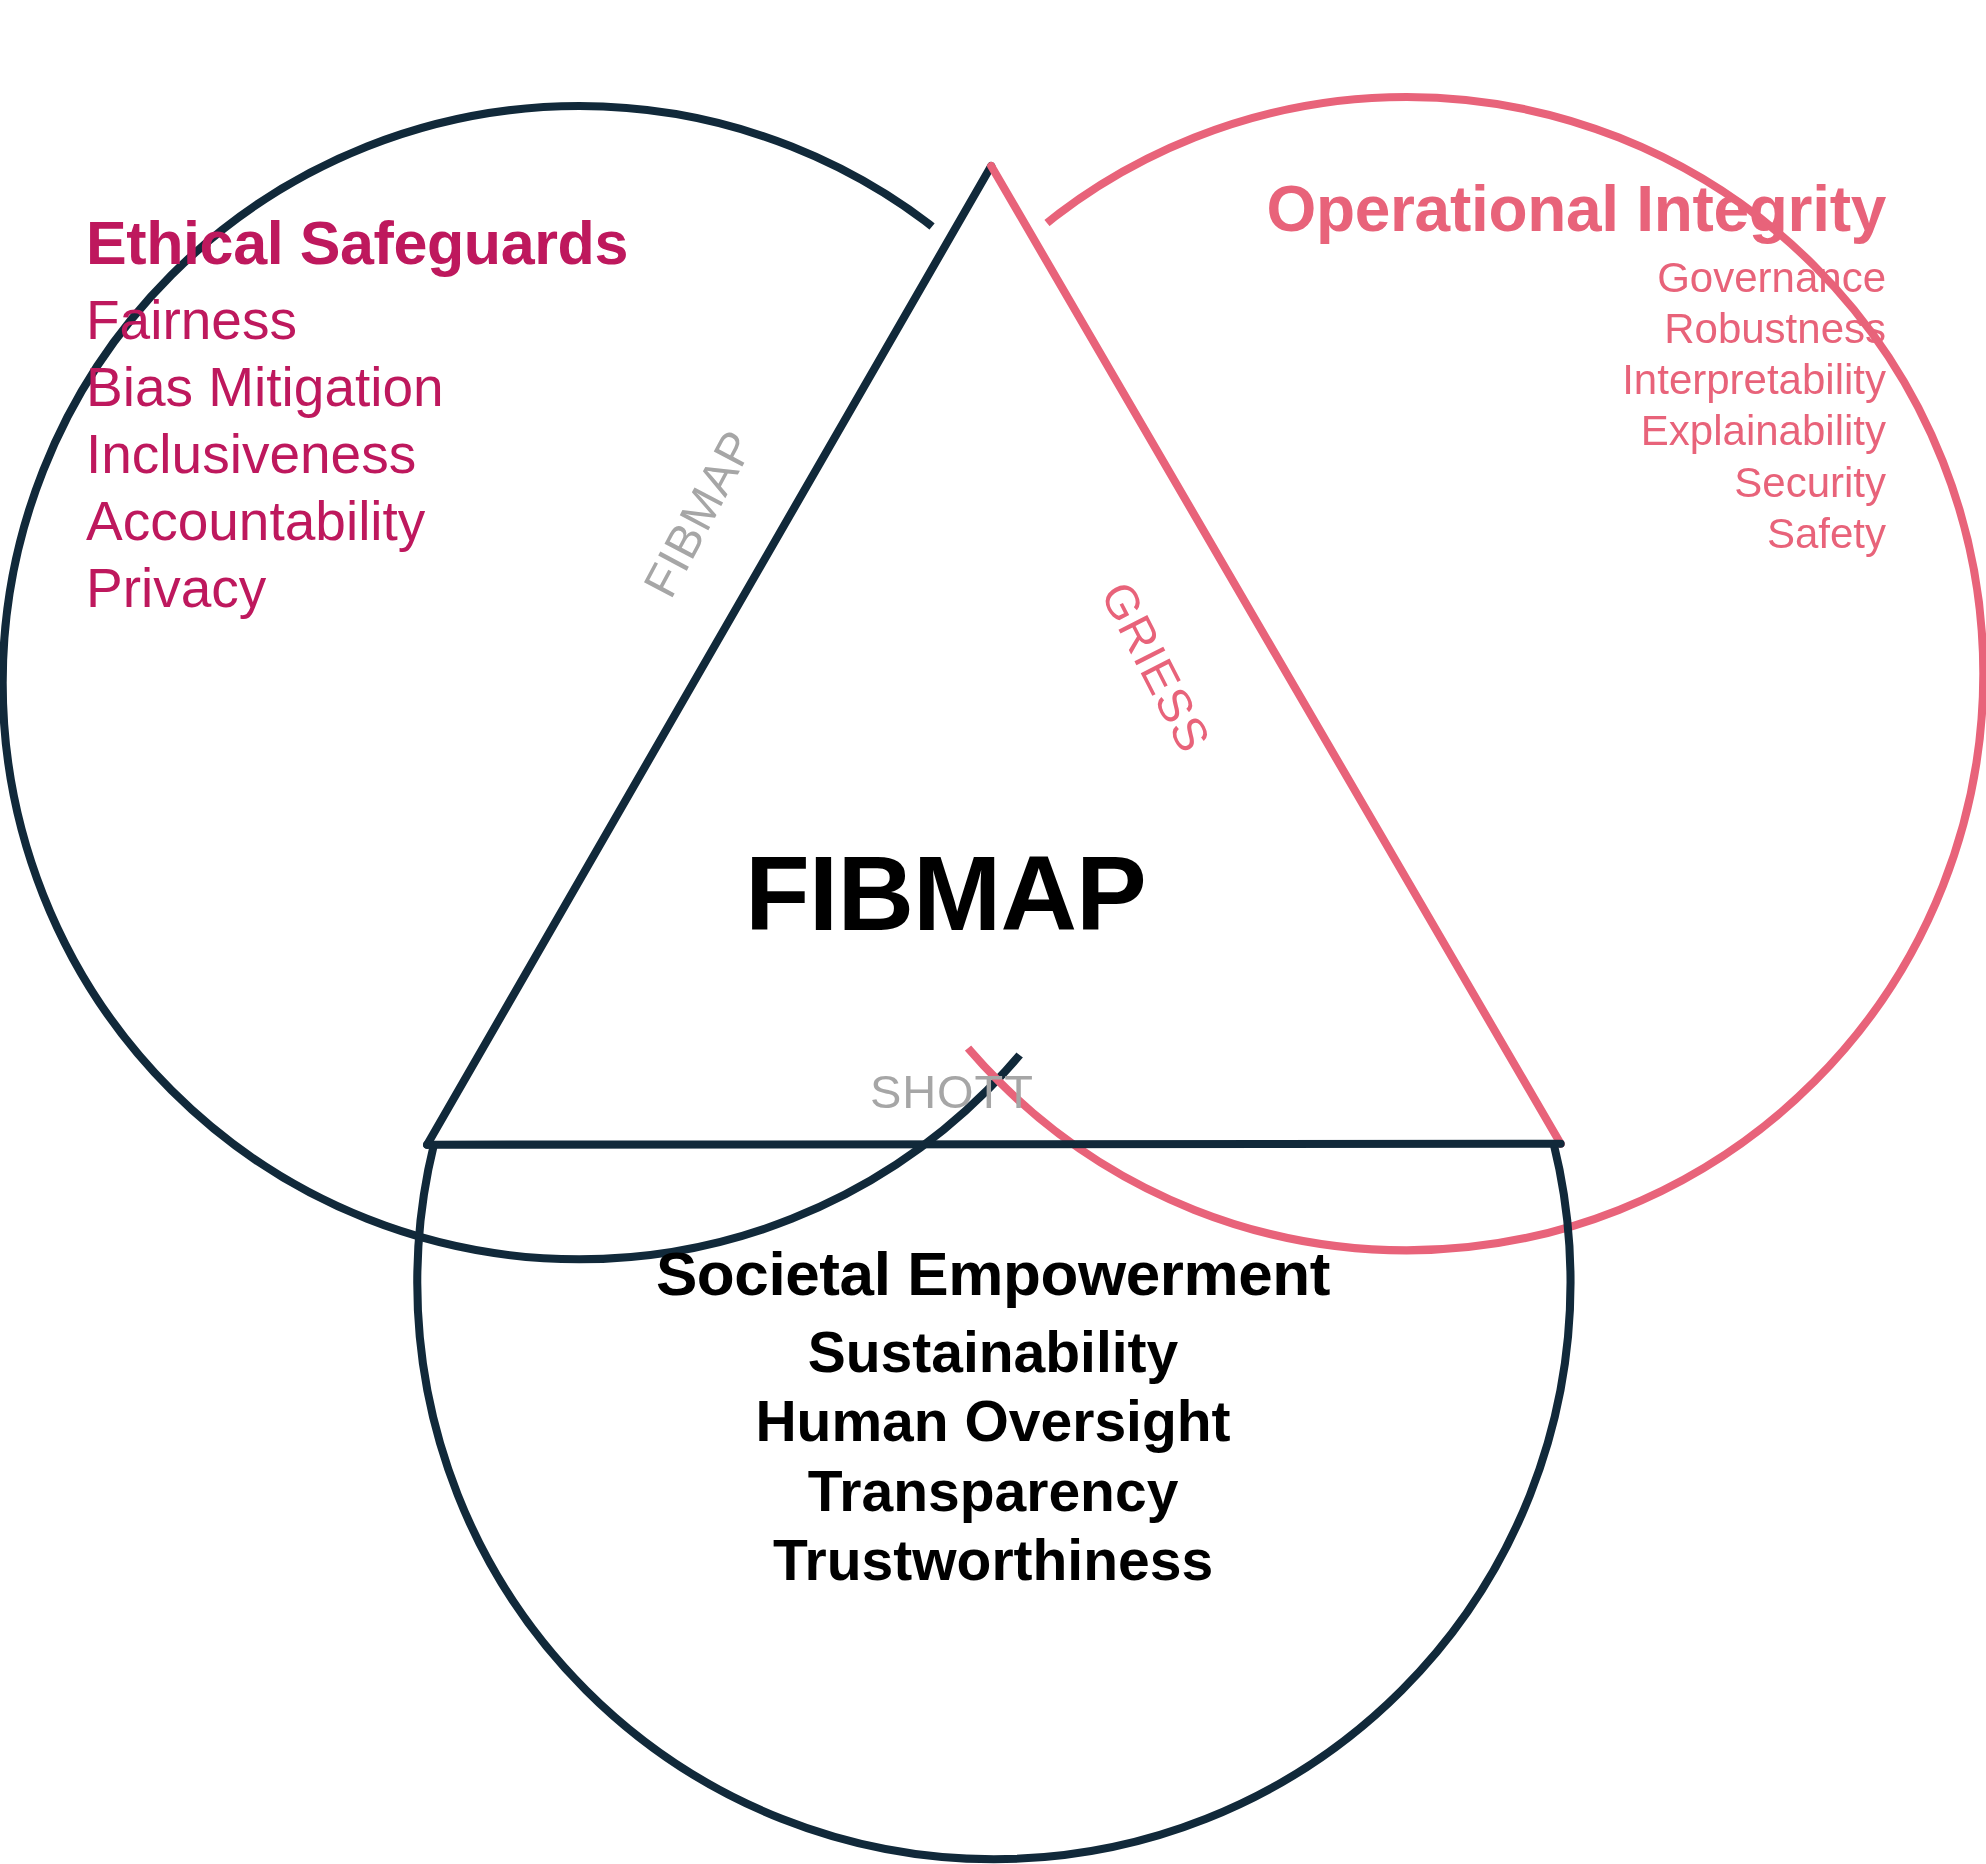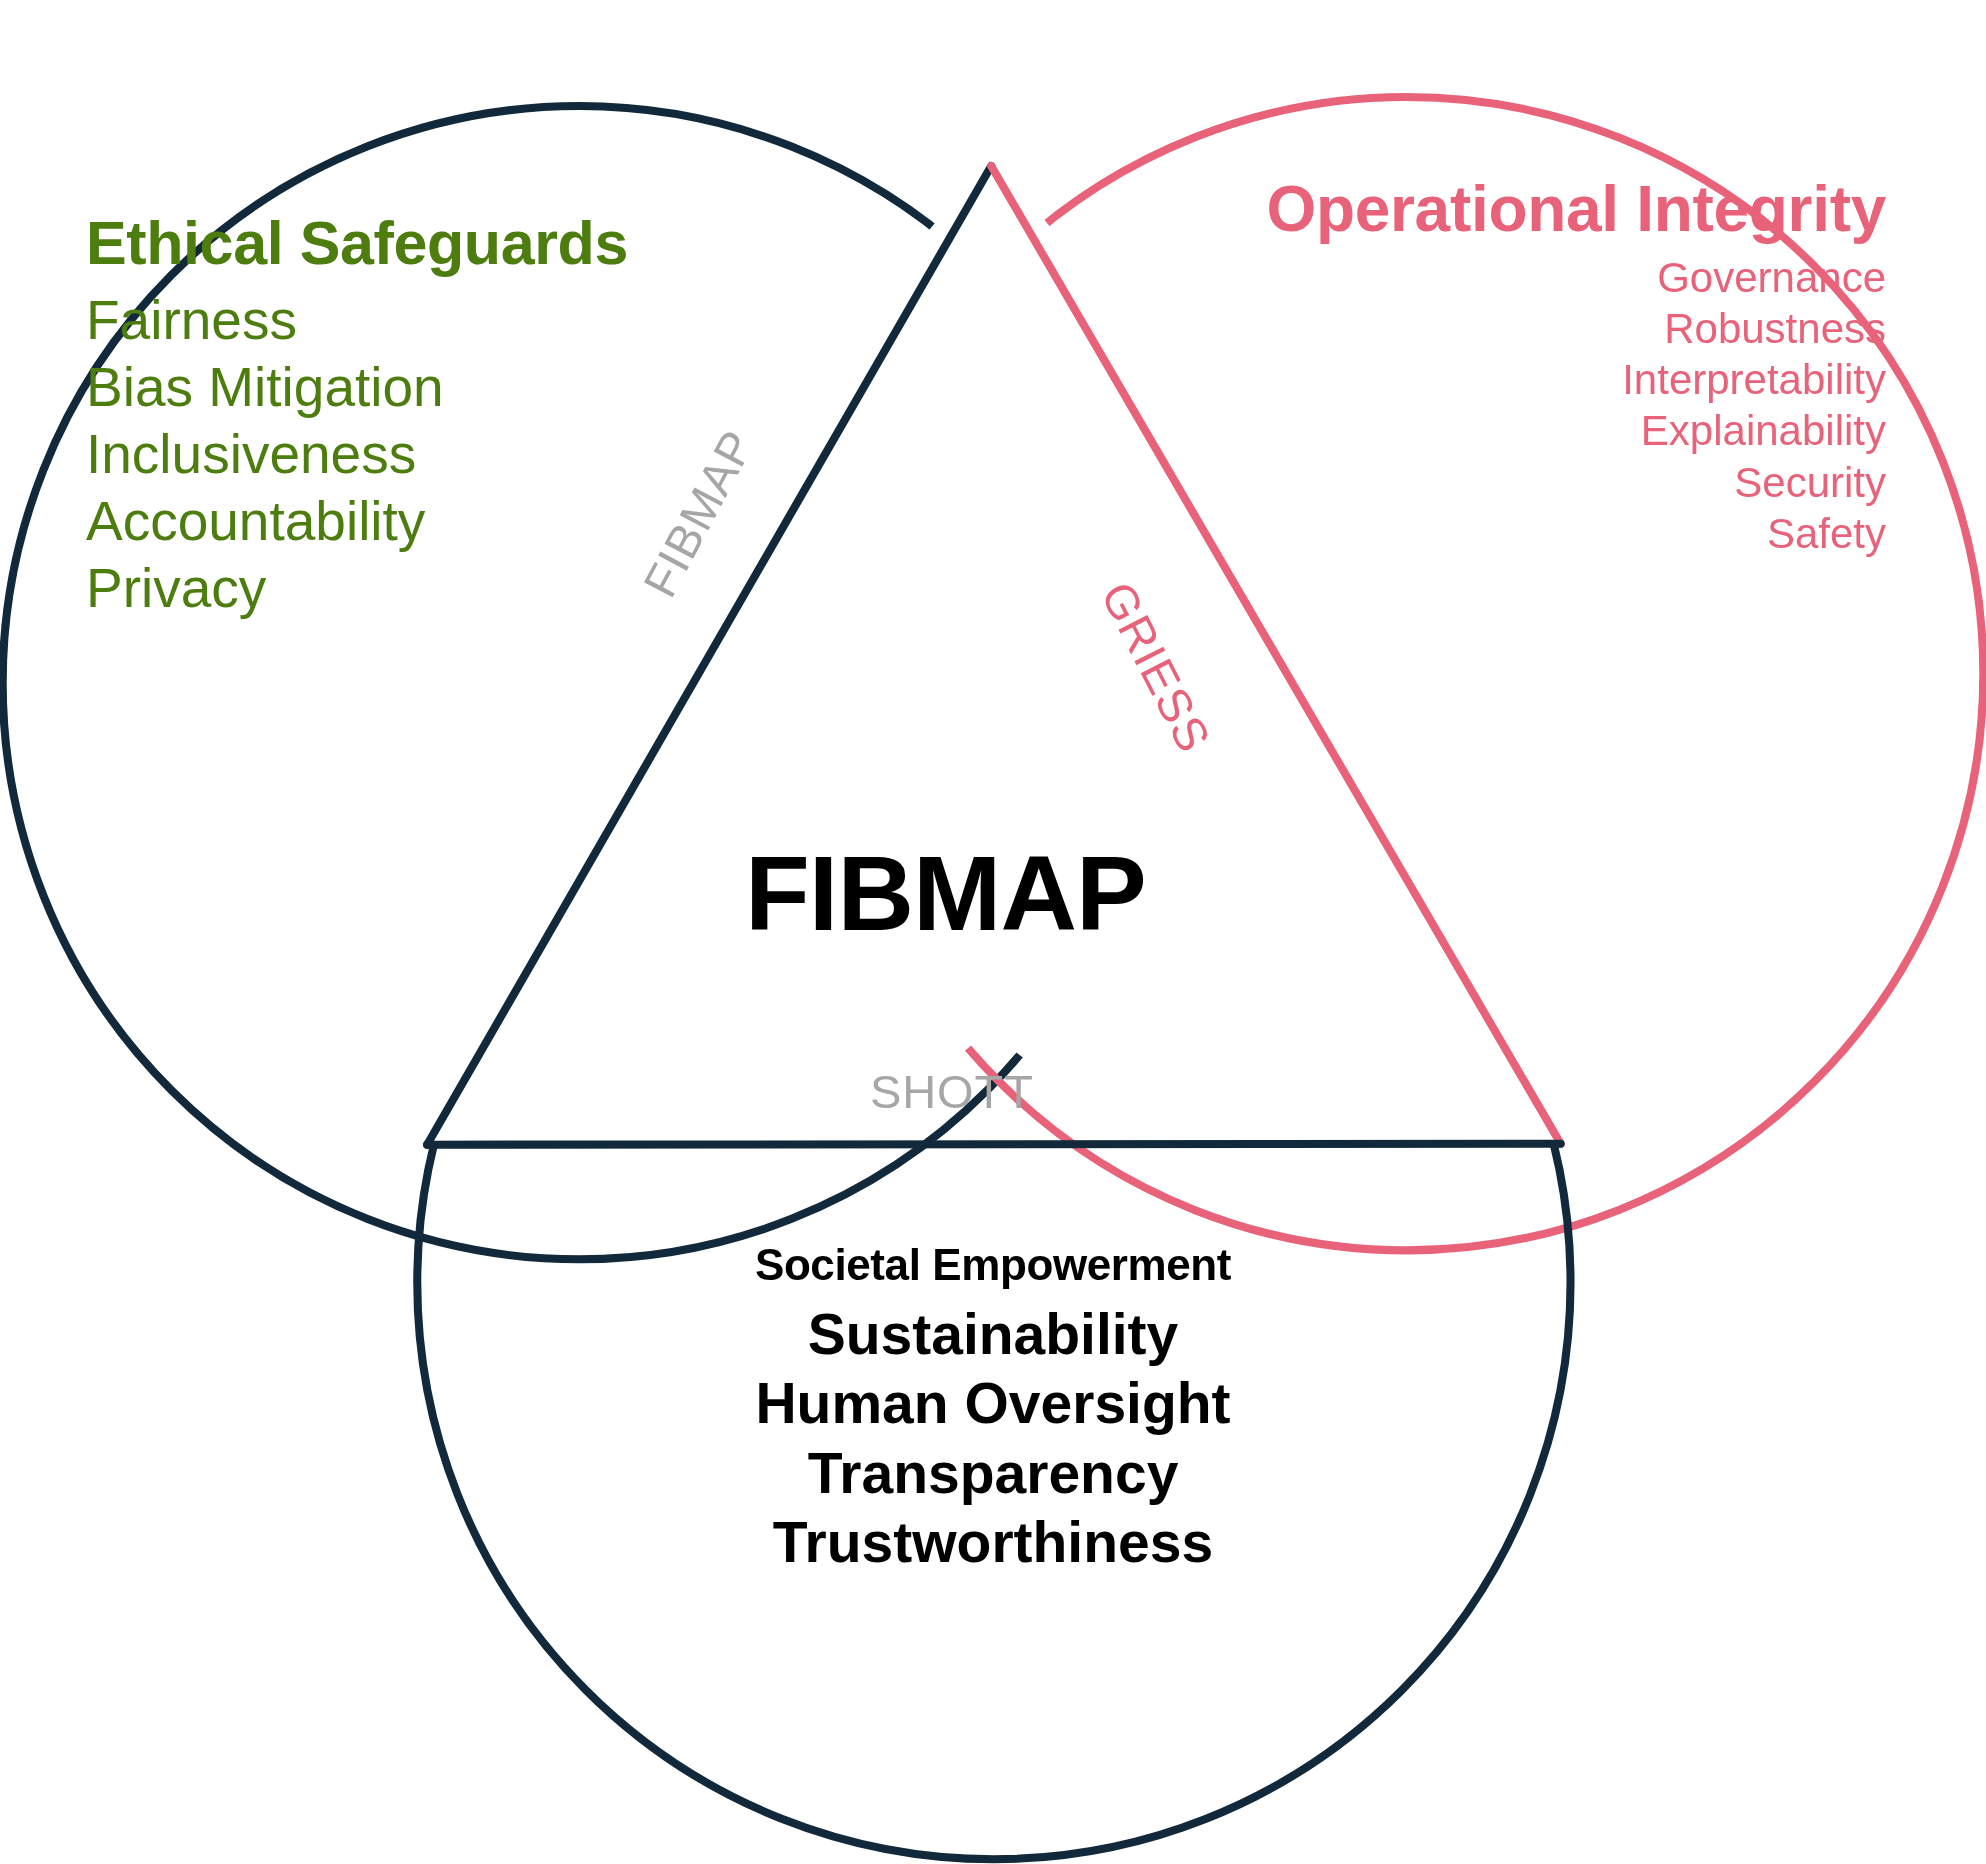--- a/index.html
+++ b/index.html
@@ -20,21 +20,21 @@
     inset: 0;
     width: 1986px;
     height: 1865px;
   }
   
   #left-group {
     position: absolute;
     left: 86px;
     top: 213px;
     text-align: left;
-    color: #4d7c0f;
+    color: #be185d;
   }
   #left-group .heading {
     font-size: 61px;
     font-weight: 700;
     letter-spacing: -0.4px;
     line-height: 1.0;
     margin-bottom: 12.5px;
   }
   #left-group .item {
     font-size: 55px;
@@ -63,21 +63,21 @@
   
   #bottom-group {
     position: absolute;
     left: 50%;
     top: 1243px;
     transform: translateX(-50%);
     text-align: center;
     color: #000000;
   }
   #bottom-group .heading {
-    font-size: 44px;
+    font-size: 62px;
     font-weight: 700;
     letter-spacing: -0.4px;
     line-height: 1.0;
     margin-bottom: 12.5px;
   }
   #bottom-group .item {
     font-size: 57px;
     font-weight: 700;
     line-height: 1.22;
   }

